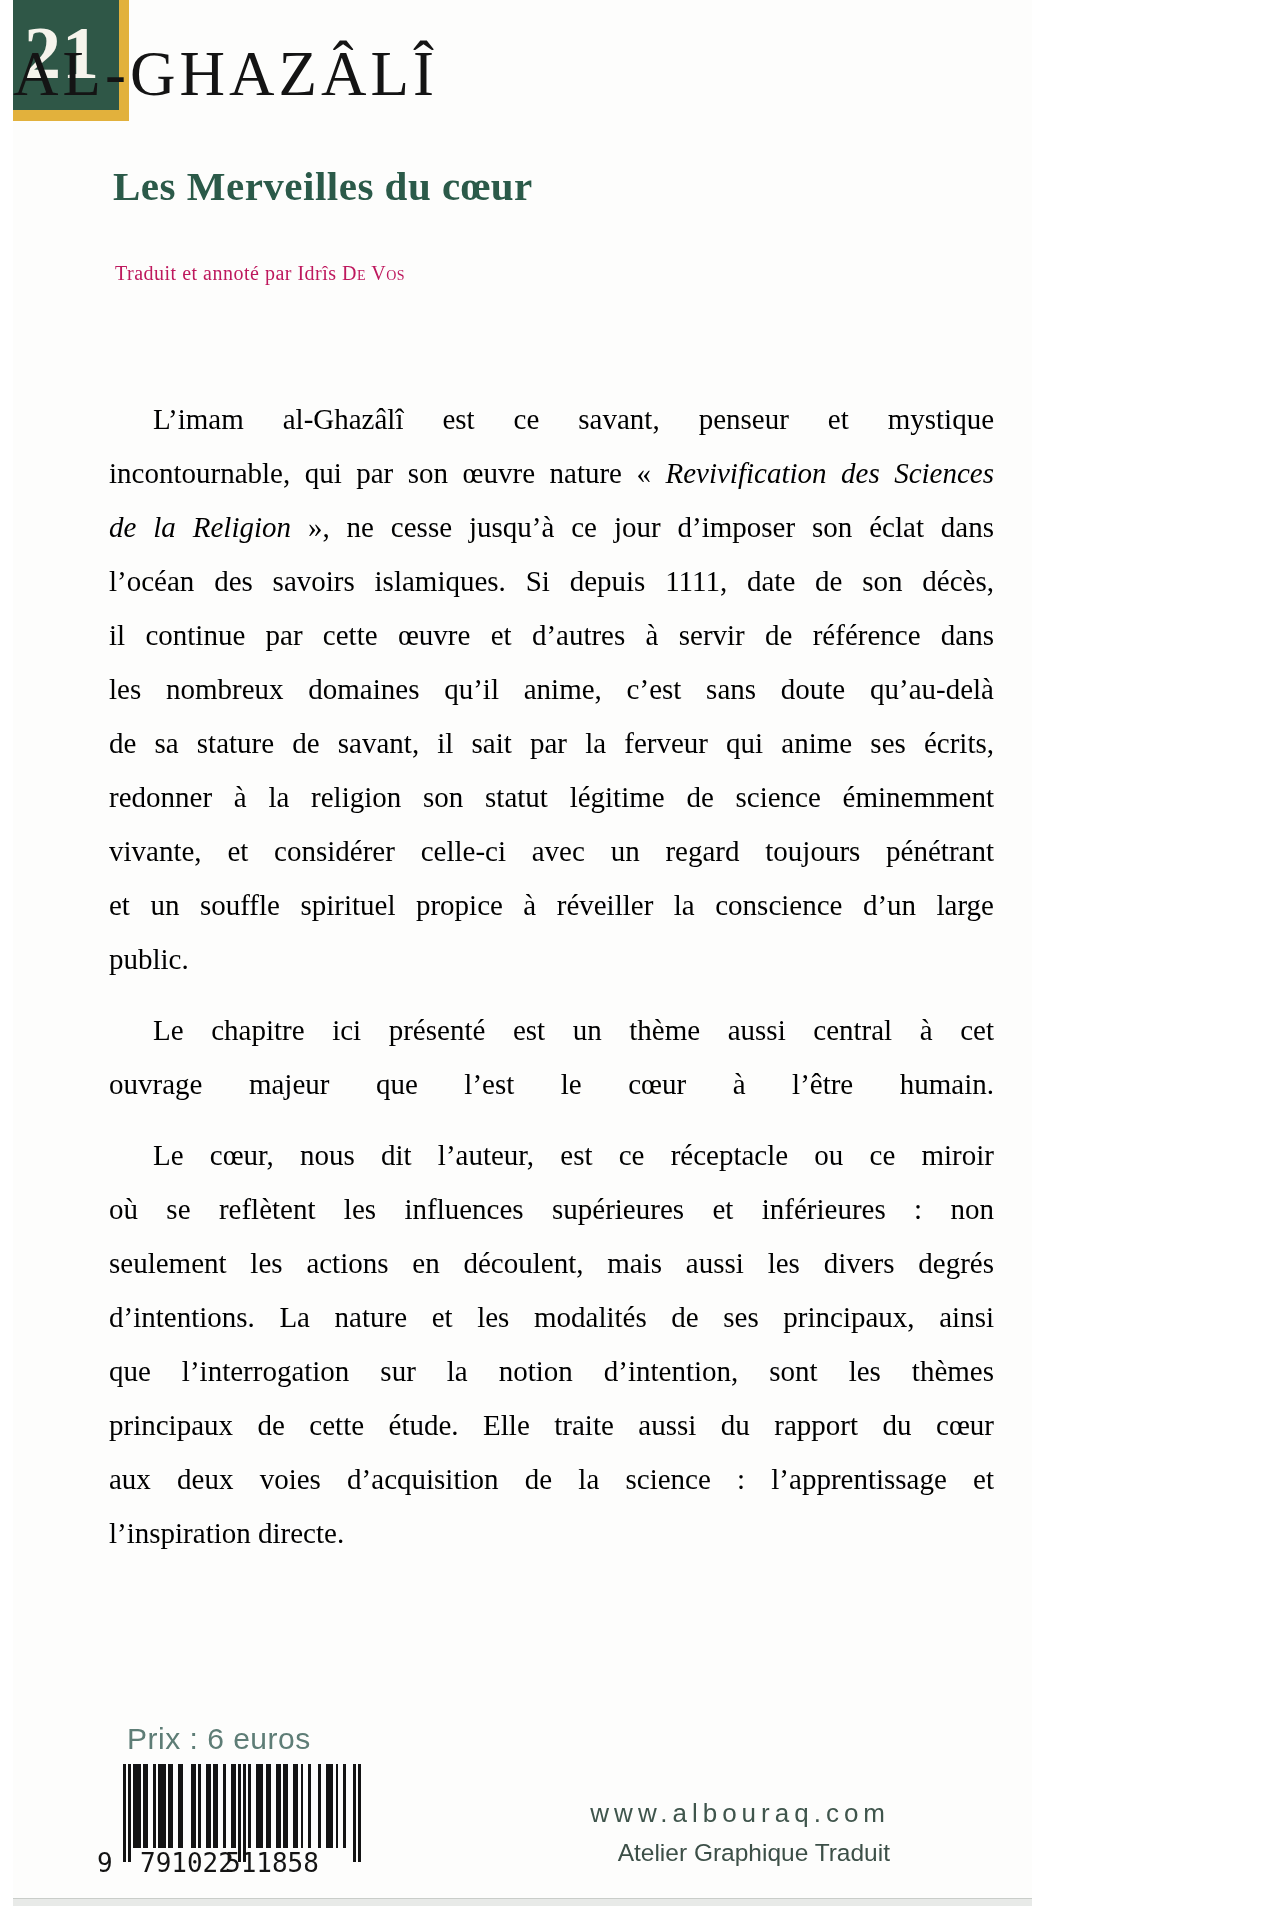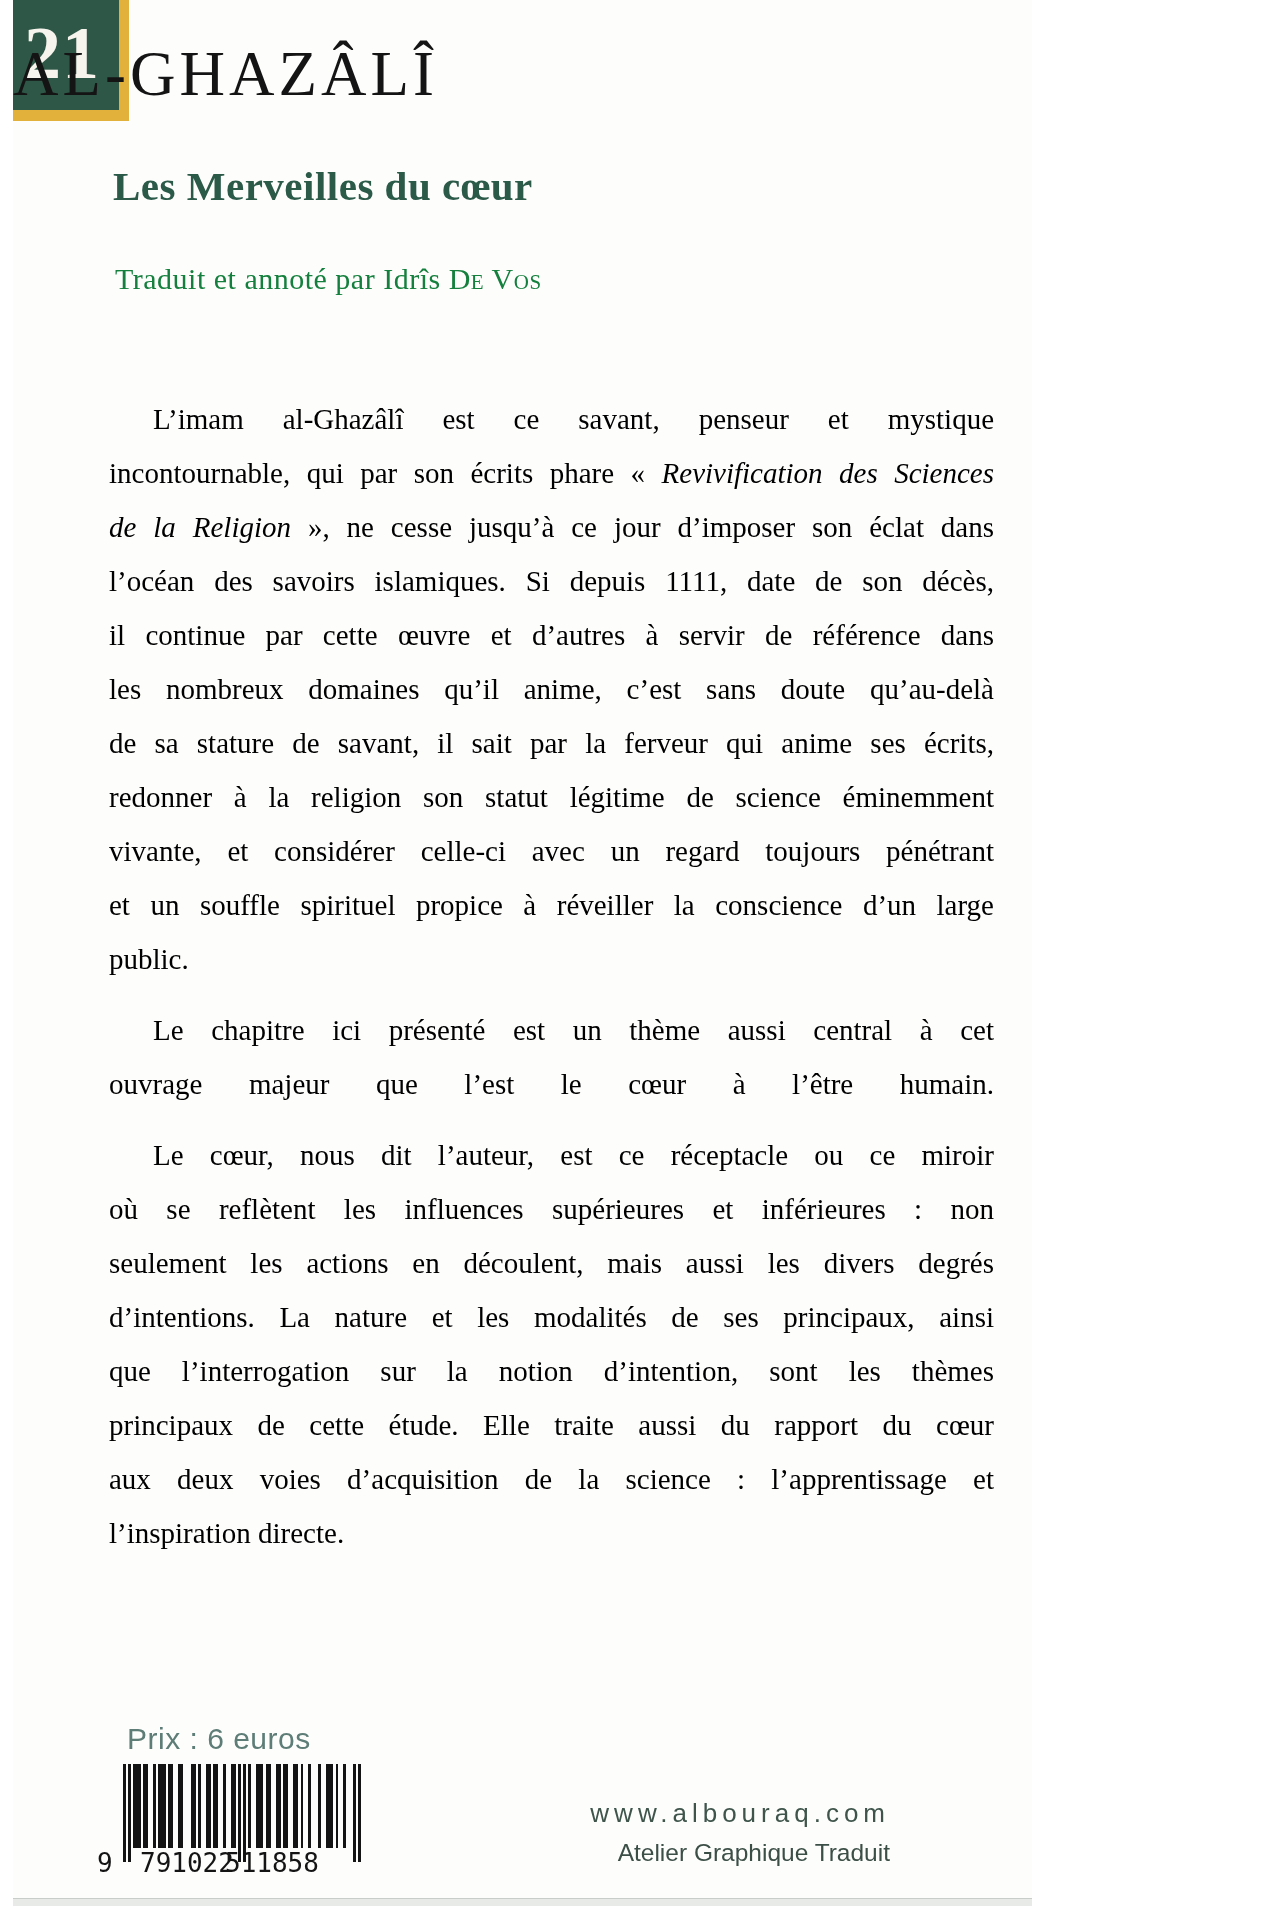--- a/index.html
+++ b/index.html
@@ -37,21 +37,21 @@
   }
   
   .title{
     position:absolute;top:164px;left:100px;margin:0;
     font-weight:700;font-size:41px;line-height:1.1;
     color:#2b5a49;letter-spacing:0.5px;
   }
   
   .translator{
     position:absolute;top:262px;left:102px;margin:0;
-    font-size:30px;color:#15803d;letter-spacing:0.5px;
+    font-size:20px;color:#be185d;letter-spacing:0.5px;
   }
   .translator .sc{font-variant:small-caps;}
   
   .description{
     position:absolute;top:392px;left:96px;width:885px;
     font-size:29px;line-height:54px;color:#000000;
   }
   .para{margin:0 0 17px 0;}
   .line{text-align:justify;}
   .line.j{text-align-last:justify;}
@@ -100,21 +100,21 @@
 
   <h1 class="author">AL-GHAZÂLÎ</h1>
 
   <h2 class="title">Les Merveilles du cœur</h2>
 
   <p class="translator"><span>Traduit et annoté par Idrîs </span><span class="sc">De Vos</span></p>
 
   <div class="description">
       <div class="para">
         <div class="line j first"><span>L’imam al-Ghazâlî est ce savant, penseur et mystique</span></div>
-        <div class="line j"><span>incontournable, qui par son écrits phare « </span><em>Revivification des Sciences</em></div>
+        <div class="line j"><span>incontournable, qui par son œuvre nature « </span><em>Revivification des Sciences</em></div>
         <div class="line j"><em>de la Religion</em><span> », ne cesse jusqu’à ce jour d’imposer son éclat dans</span></div>
         <div class="line j"><span>l’océan des savoirs islamiques. Si depuis 1111, date de son décès,</span></div>
         <div class="line j"><span>il continue par cette œuvre et d’autres à servir de référence dans</span></div>
         <div class="line j"><span>les nombreux domaines qu’il anime, c’est sans doute qu’au-delà</span></div>
         <div class="line j"><span>de sa stature de savant, il sait par la ferveur qui anime ses écrits,</span></div>
         <div class="line j"><span>redonner à la religion son statut légitime de science éminemment</span></div>
         <div class="line j"><span>vivante, et considérer celle-ci avec un regard toujours pénétrant</span></div>
         <div class="line j"><span>et un souffle spirituel propice à réveiller la conscience d’un large</span></div>
         <div class="line"><span>public.</span></div>
       </div>

